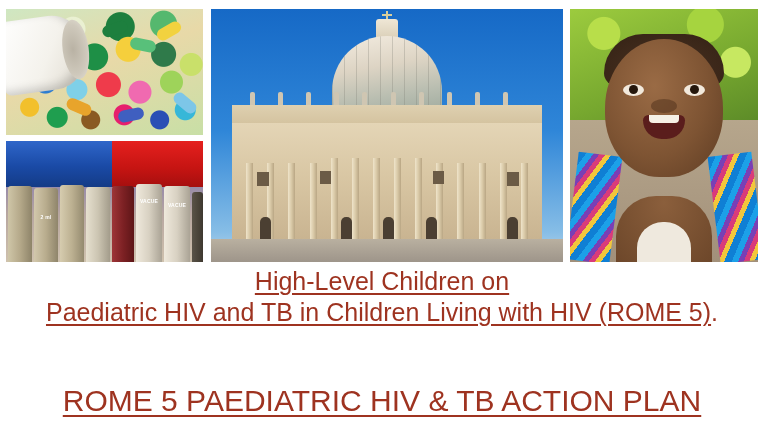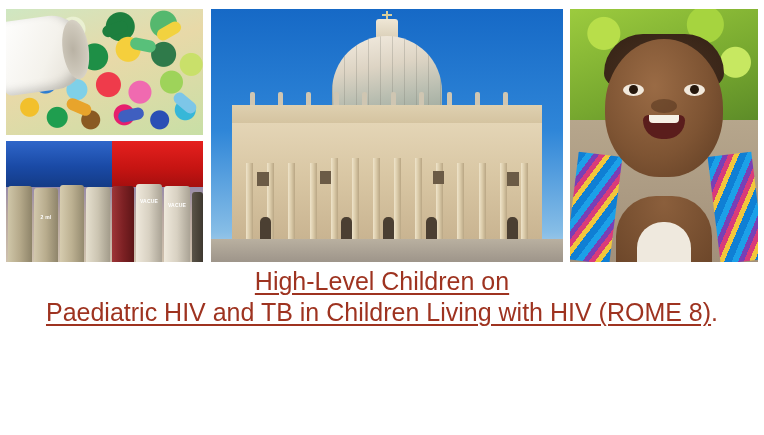--- a/index.html
+++ b/index.html
@@ -456,17 +456,20 @@
         <div class="mouth">
           <div class="teeth"></div>
         </div>
       </div>
     </div>
 
   </div>
 
   <div id="subtitle-block" class="title-block">
     <span class="subtitle-line"><span class="u">High-Level Children on</span></span>
-    <span class="subtitle-line"><span class="u">Paediatric HIV and TB in Children Living with HIV (ROME 8)</span><span>.</span></span>
+    <span class="subtitle-line"><span class="u">Paediatric HIV and TB in Children Living with HIV (ROME 5)</span><span>.</span></span>
   </div>
 
+  <div id="maintitle-block" class="title-block">
+    <span class="main-title">ROME 5 PAEDIATRIC HIV &amp; TB ACTION PLAN</span>
+  </div>
 
 </div>
 
 </body></html>

